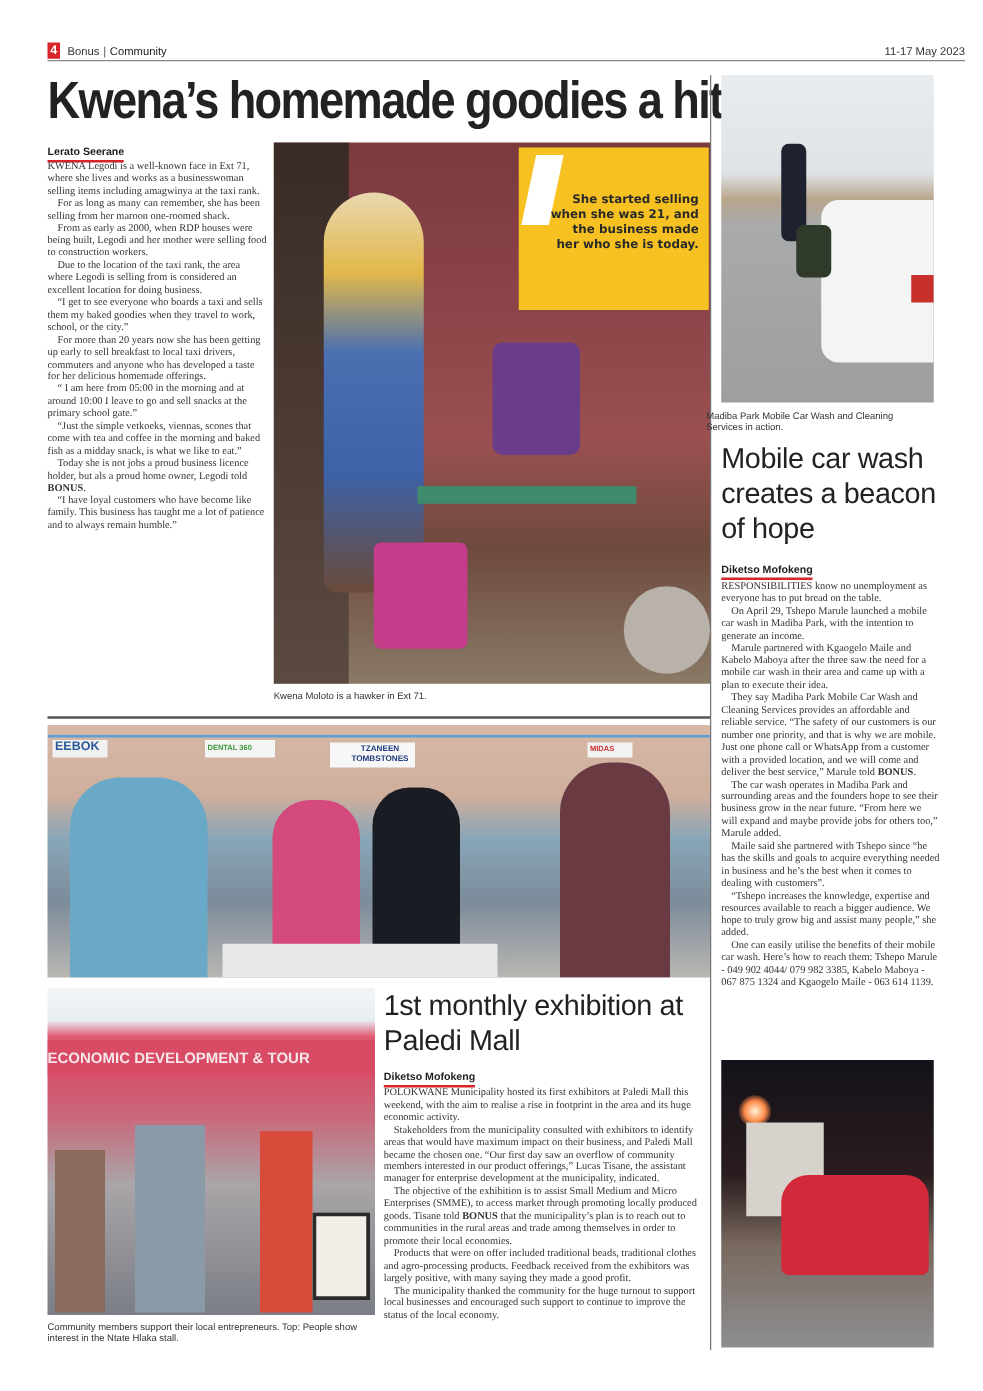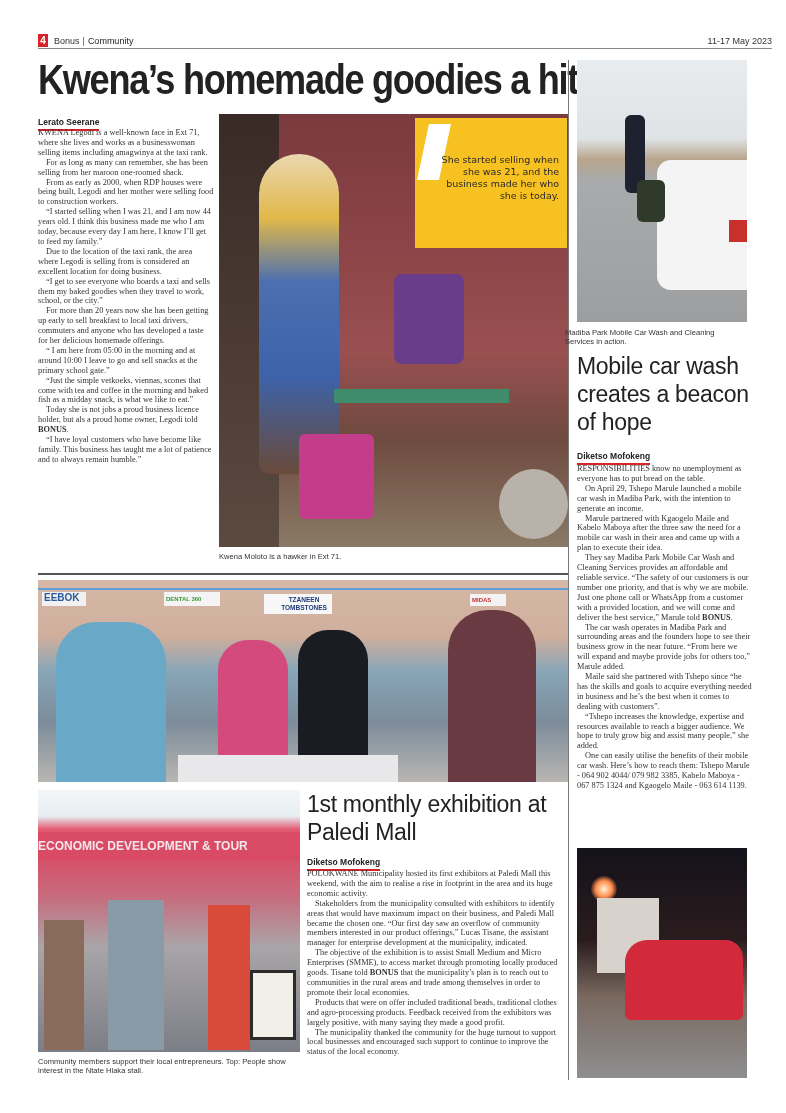--- a/index.html
+++ b/index.html
@@ -15,21 +15,21 @@
   .vrule { left: 568px; top: 60px; width: 1px; height: 1020px; background: #777; }
   .byline { font-family: "Liberation Sans", sans-serif; font-weight: bold; font-size: 8.5px; color: #222; padding-bottom: 2px; border-bottom: 2px solid #d8232a; display: inline-block; }
   .body { font-size: 8.3px; line-height: 9.9px; color: #333; text-align: left; }
   .body p { text-indent: 8px; }
   .body p.first { text-indent: 0; }
   .caption { font-family: "Liberation Sans", sans-serif; font-size: 7.6px; line-height: 9px; color: #333; }
   .photo { overflow: hidden; }
   .sub-head { font-family: "Liberation Sans", sans-serif; font-size: 23px; line-height: 28px; color: #222; letter-spacing: -0.3px; }
   .pull { left: 415px; top: 118px; width: 152px; height: 130px; background: #f7c221; }
   .pull .mark { position: absolute; left: 8px; top: 6px; width: 22px; height: 56px; background: #fff; transform: skewX(-12deg); }
-  .pull .txt { position: absolute; right: 8px; top: 36px; width: 120px; text-align: right; font-family: "DejaVu Sans", sans-serif; font-weight: normal; font-size: 9.5px; line-height: 12px; color: #2a2a2a; }
+  .pull .txt { position: absolute; right: 8px; top: 36px; width: 120px; text-align: right; font-family: "DejaVu Sans", sans-serif; font-weight: bold; font-size: 9.5px; line-height: 12px; color: #2a2a2a; }
   .hr { height: 2px; background: #555; }
 </style>
 </head>
 <body>
 
 <div class="abs folio">
   <span class="pgnum">4</span>
   <span class="sec">Bonus</span>
   <span class="sep">|</span>
   <span class="sect2">Community</span>
@@ -41,21 +41,20 @@
 <div class="abs vrule"></div>
 
 <div class="abs" style="left:38px; top:111px;">
   <span class="byline">Lerato Seerane</span>
 </div>
 
 <div class="abs body" style="left:38px; top:128px; width:176px;">
   <p class="first">KWENA Legodi is a well-known face in Ext 71, where she lives and works as a businesswoman selling items including amagwinya at the taxi rank.</p>
   <p>For as long as many can remember, she has been selling from her maroon one-roomed shack.</p>
   <p>From as early as 2000, when RDP houses were being built, Legodi and her mother were selling food to construction workers.</p>
-  <p>“I started selling when I was 21, and I am now 44 years old. I think this business made me who I am today, because every day I am here, I know I’ll get to feed my family.”</p>
   <p>Due to the location of the taxi rank, the area where Legodi is selling from is considered an excellent location for doing business.</p>
   <p>“I get to see everyone who boards a taxi and sells them my baked goodies when they travel to work, school, or the city.”</p>
   <p>For more than 20 years now she has been getting up early to sell breakfast to local taxi drivers, commuters and anyone who has developed a taste for her delicious homemade offerings.</p>
   <p>“ I am here from 05:00 in the morning and at around 10:00 I leave to go and sell snacks at the primary school gate.”</p>
   <p>“Just the simple vetkoeks, viennas, scones that come with tea and coffee in the morning and baked fish as a midday snack, is what we like to eat.”</p>
   <p><span>Today she is not jobs a proud business licence holder, but als a proud home owner, Legodi told</span> <b>BONUS</b><span>.</span></p>
   <p>“I have loyal customers who have become like family. This business has taught me a lot of patience and to always remain humble.”</p>
 </div>
 
 <div class="abs photo" style="left:219px; top:114px; width:349px; height:433px; background:linear-gradient(180deg,#7a3a3e 0%,#8c4448 30%,#9a5050 55%,#6e4a3e 75%,#8a7a66 100%);">
@@ -88,21 +87,21 @@
   <span class="byline">Diketso Mofokeng</span>
 </div>
 <div class="abs body" style="left:577px; top:464px; width:175px;">
   <p class="first">RESPONSIBILITIES know no unemployment as everyone has to put bread on the table.</p>
   <p>On April 29, Tshepo Marule launched a mobile car wash in Madiba Park, with the intention to generate an income.</p>
   <p>Marule partnered with Kgaogelo Maile and Kabelo Maboya after the three saw the need for a mobile car wash in their area and came up with a plan to execute their idea.</p>
   <p><span>They say Madiba Park Mobile Car Wash and Cleaning Services provides an affordable and reliable service. “The safety of our customers is our number one priority, and that is why we are mobile. Just one phone call or WhatsApp from a customer with a provided location, and we will come and deliver the best service,” Marule told</span> <b>BONUS</b><span>.</span></p>
   <p>The car wash operates in Madiba Park and surrounding areas and the founders hope to see their business grow in the near future. “From here we will expand and maybe provide jobs for others too,” Marule added.</p>
   <p>Maile said she partnered with Tshepo since “he has the skills and goals to acquire everything needed in business and he’s the best when it comes to dealing with customers”.</p>
   <p>“Tshepo increases the knowledge, expertise and resources available to reach a bigger audience. We hope to truly grow big and assist many people,” she added.</p>
-  <p>One can easily utilise the benefits of their mobile car wash. Here’s how to reach them: Tshepo Marule - 064 902 4044/ 079 982 3385, Kabelo Maboya - 067 875 1324 and Kgaogelo Maile - 063 614 1139.</p>
+  <p>One can easily utilise the benefits of their mobile car wash. Here’s how to reach them: Tshepo Marule - 049 902 4044/ 079 982 3385, Kabelo Maboya - 067 875 1324 and Kgaogelo Maile - 063 614 1139.</p>
 </div>
 <div class="abs photo" style="left:577px; top:848px; width:170px; height:230px; background:linear-gradient(180deg,#14121a 0%,#2a1c1e 40%,#7a6a60 65%,#8e8e90 100%);">
   <div style="position:absolute; left:14px; top:28px; width:26px; height:26px; border-radius:50%; background:radial-gradient(circle,#fff3d8 0%,#ff8a4a 45%,transparent 75%);"></div>
   <div style="position:absolute; left:20px; top:50px; width:62px; height:75px; background:#d8d2cc;"></div>
   <div style="position:absolute; left:48px; top:92px; width:118px; height:80px; background:#d22a3a; border-radius:22px 18px 6px 6px;"></div>
 </div>
 
 <div class="abs photo" style="left:38px; top:580px; width:530px; height:202px; background:linear-gradient(180deg,#d6b8a6 0%,#cfae9c 28%,#88a6b8 45%,#7c8c9a 70%,#b9b6b2 100%);">
   <div style="position:absolute; left:0; top:8px; width:530px; height:2px; background:#5aa0d6;"></div>
   <div style="position:absolute; left:4px; top:12px; width:44px; height:14px; background:#f1f1f1; font-family:'Liberation Sans',sans-serif; font-weight:bold; font-size:10px; color:#2a5a9a; padding-left:2px;">EEBOK</div>

